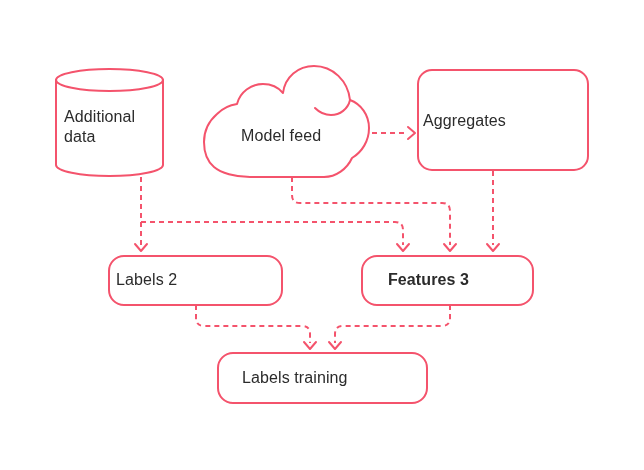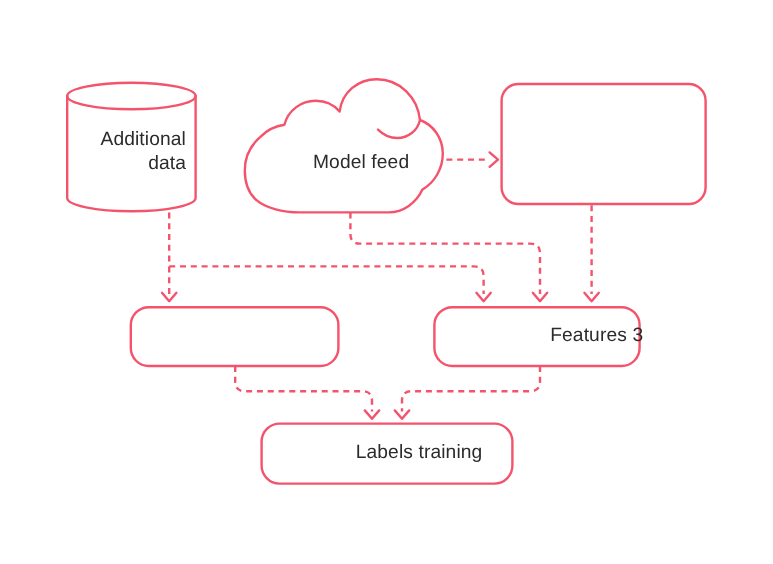--- a/index.html
+++ b/index.html
@@ -18,21 +18,21 @@
   .diagram-svg {
     position: absolute;
     left: 0;
     top: 0;
   }
   .node-label {
     position: absolute;
     color: #2b2b2b;
     font-size: 16px;
     line-height: 20px;
-    text-align: right;
+    text-align: left;
     letter-spacing: 0.1px;
     user-select: none;
   }
   .shape {
     fill: none;
     stroke: #f4536c;
     stroke-width: 2;
     stroke-linejoin: round;
     stroke-linecap: round;
   }
@@ -133,18 +133,20 @@
 
     <g>
       <rect class="shape" x="218" y="353" width="209" height="50" rx="15" ry="15"></rect>
     </g>
   </svg>
 
   <div class="node-label" style="left: 64px; top: 107px; width: 91px;">Additional data</div>
 
   <div class="node-label" style="left: 241px; top: 126px; width: 100px;">Model feed</div>
 
+  <div class="node-label" style="left: 423px; top: 111px; width: 160px;">Aggregates</div>
 
+  <div class="node-label" style="left: 116px; top: 270px; width: 160px;">Labels 2</div>
 
-  <div class="node-label" style="left: 376px; top: 270px; width: 160px;">Features 3</div>
+  <div class="node-label" style="left: 388px; top: 270px; width: 160px; font-weight: bold;">Features 3</div>
 
   <div class="node-label" style="left: 242px; top: 368px; width: 160px;">Labels training</div>
 </div>
 
 </body></html>

